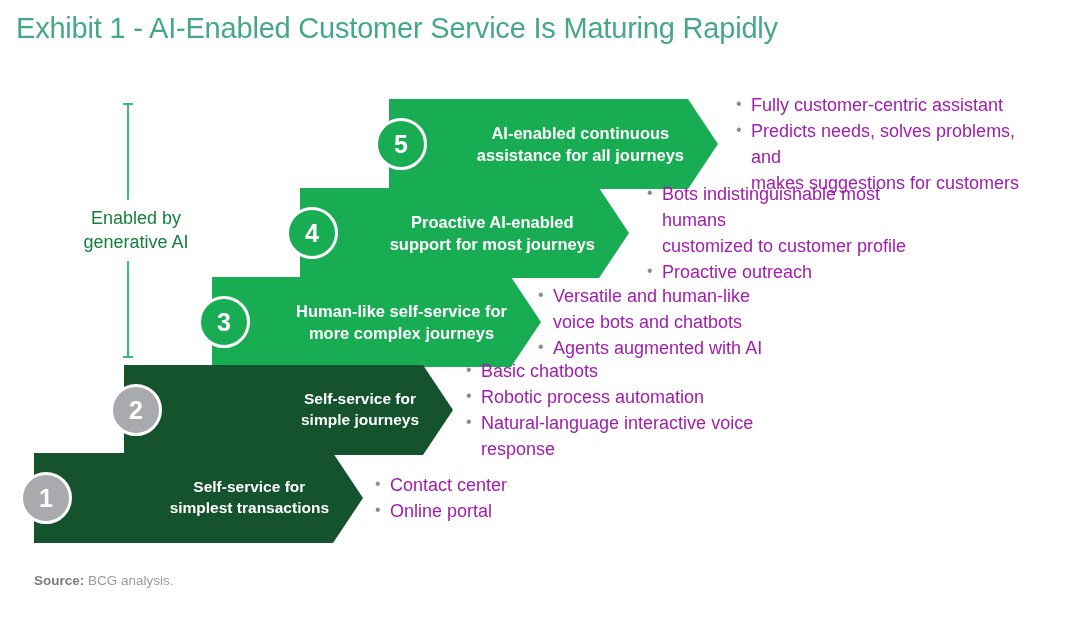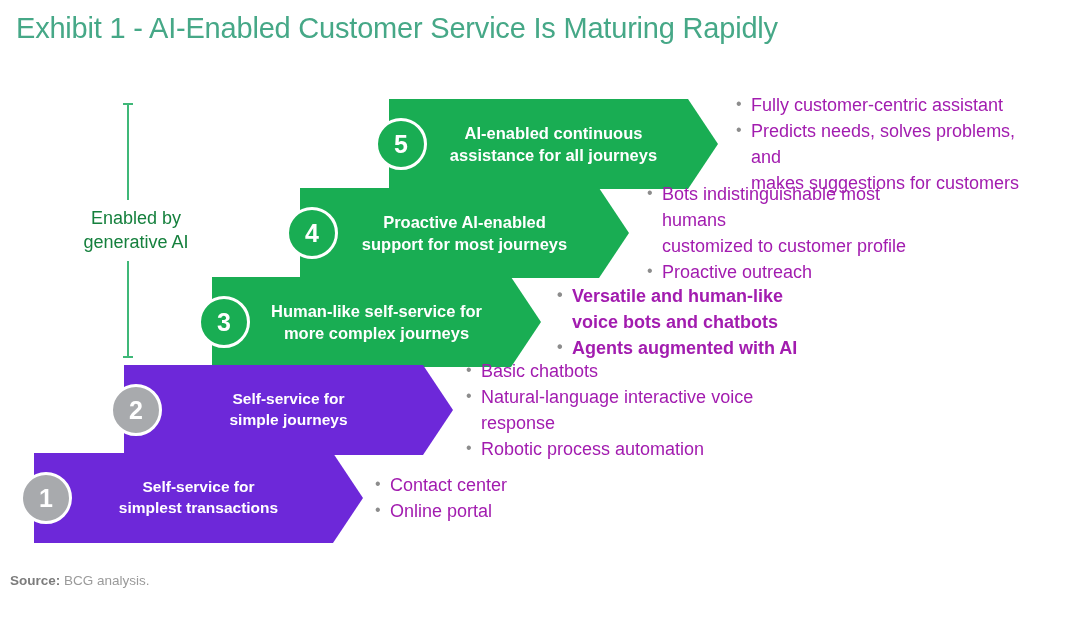--- a/index.html
+++ b/index.html
@@ -43,26 +43,26 @@
     height: 90px;
   }
 
   .arrow-shape {
     position: absolute;
     left: 0;
     top: 0;
     height: 90px;
     display: flex;
     align-items: center;
-    justify-content: center;
+    justify-content: flex-end;
     -webkit-clip-path: polygon(0 0, calc(100% - 30px) 0, 100% 50%, calc(100% - 30px) 100%, 0 100%);
     clip-path: polygon(0 0, calc(100% - 30px) 0, 100% 50%, calc(100% - 30px) 100%, 0 100%);
   }
   .arrow-shape.green { background: #19ad53; }
-  .arrow-shape.gray  { background: #6d28d9; }
+  .arrow-shape.gray  { background: #14532d; }
 
   .arrow-label {
     color: #ffffff;
     font-size: 16.5px;
     font-weight: bold;
     line-height: 1.35;
     text-align: center;
     padding-left: 34px;
     padding-right: 34px;
     white-space: pre-line;
@@ -151,20 +151,21 @@
   #source-note {
     position: absolute;
     left: 10px;
     top: 573px;
     font-size: 13.5px;
     color: #9a9a9a;
   }
   #source-note .src-label {
     font-weight: bold;
     color: #7c7c7c;
+    margin-left: 24px;
   }
 </style>
 </head>
 <body>
 
 <div id="exhibit-title">Exhibit 1 - AI-Enabled Customer Service Is Maturing Rapidly</div>
 
 <div id="stage">
 
   <div id="enabled-bracket">
@@ -201,37 +202,37 @@
       <div class="bullet-item">Proactive outreach</div>
     </div>
   </div>
 
   <div class="maturity-row" style="left:212px; top:277px;">
     <div class="arrow-shape green" style="width:329px;">
       <span class="arrow-label">Human-like self-service for
 more complex journeys</span>
     </div>
     <div class="level-badge green" style="left:-14px;">3</div>
-    <div class="bullet-list" style="left:345px; width:300px;font-weight:bold;">
+    <div class="bullet-list" style="left:326px; width:300px;">
       <div class="bullet-item">Versatile and human-like
 voice bots and chatbots</div>
       <div class="bullet-item">Agents augmented with AI</div>
     </div>
   </div>
 
   <div class="maturity-row" style="left:124px; top:365px;">
     <div class="arrow-shape gray" style="width:329px;">
       <span class="arrow-label">Self-service for
 simple journeys</span>
     </div>
     <div class="level-badge gray" style="left:-14px;">2</div>
     <div class="bullet-list" style="left:342px; width:360px;">
       <div class="bullet-item">Basic chatbots</div>
+      <div class="bullet-item">Robotic process automation</div>
       <div class="bullet-item">Natural-language interactive voice response</div>
-      <div class="bullet-item">Robotic process automation</div>
     </div>
   </div>
 
   <div class="maturity-row" style="left:34px; top:453px;">
     <div class="arrow-shape gray" style="width:329px;">
       <span class="arrow-label">Self-service for
 simplest transactions</span>
     </div>
     <div class="level-badge gray" style="left:-14px;">1</div>
     <div class="bullet-list" style="left:341px; width:300px;">

